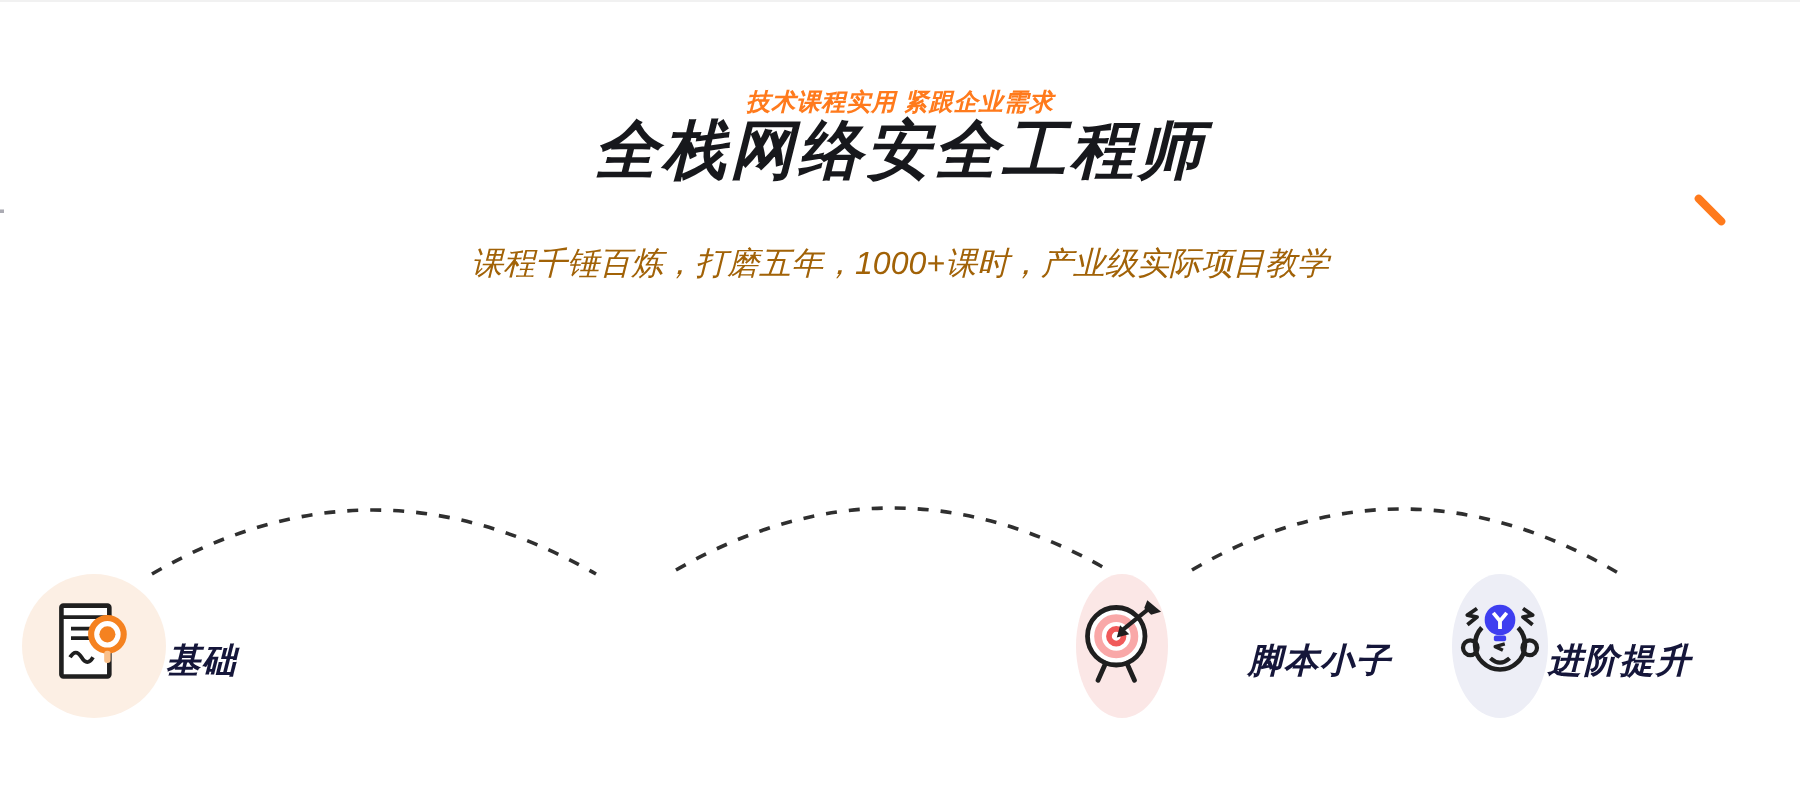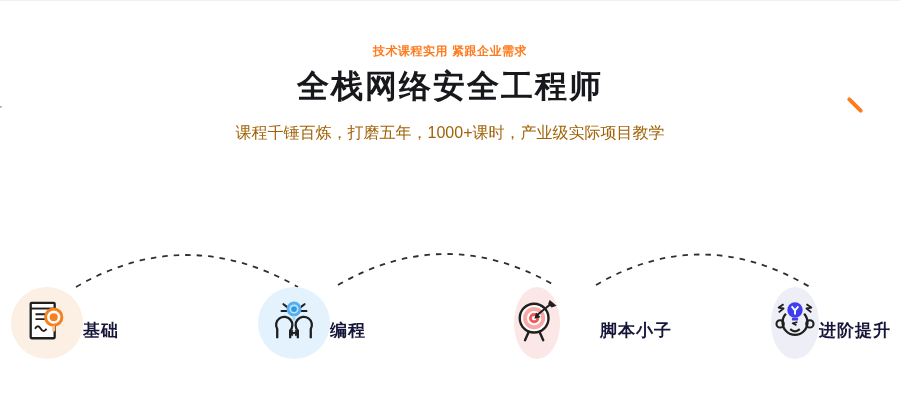--- a/index.html
+++ b/index.html
@@ -1,27 +1,27 @@
 <!DOCTYPE html>
 <html><head>
 <meta charset="utf-8">
 <style>
   * { margin:0; padding:0; box-sizing:border-box; }
   body { background:#fff; font-family:"Liberation Sans", sans-serif; }
   .canvas {
     position:relative; width:900px; height:382px; background:#ffffff;
-    overflow:hidden; border-top:1px solid #f1f1f1;
+    overflow:hidden; border-top:1px solid #f1f1f1;font-style:italic;
   }
   .eyebrow {
     position:absolute; top:42px; left:0; width:100%;
     text-align:center; font-size:12px; font-weight:bold;
     color:#FF7A1C; letter-spacing:0.5px;
   }
   .hero-title {
-    position:absolute; top:64px; left:0; width:100%;
+    position:absolute; top:53px; left:0; width:100%;
     text-align:center; font-size:32px; font-weight:bold;
     color:#17181C; letter-spacing:2px;
   }
   .hero-desc {
     position:absolute; top:118px; left:0; width:100%;
     text-align:center; font-size:16px; line-height:27px; color:#a16207;
   }
   .decor-dash {
     position:absolute; left:853px; top:94px; width:4px; height:20px;
     background:#FF7A1C; border-radius:2px; transform:rotate(-45deg);
@@ -34,22 +34,22 @@
   .stage {
     position:absolute; top:286px; width:120px;
     display:flex; flex-direction:row; align-items:center;
   }
   .stage-circle {
     width:72px; height:72px; border-radius:50%;
     display:flex; align-items:center; justify-content:center;
   }
   .stage-0 { left:11px; }  .stage-0 .stage-circle { background:#FCEFE4; }
   .stage-1 { left:258px; } .stage-1 .stage-circle { background:#E4F2FD; }
-  .stage-2 { left:514px;gap:40px; } .stage-2 .stage-circle { background:#FBE7E6; }
-  .stage-3 { left:771px; } .stage-3 .stage-circle { background:#EDEEF6; }
+  .stage-2 { left:538px;gap:40px; } .stage-2 .stage-circle { background:#FBE7E6; }
+  .stage-3 { left:726px; } .stage-3 .stage-circle { background:#EDEEF6; }
   .stage-label {
     margin-top:15px; font-size:17px; font-weight:bold; color:#15163A;
     letter-spacing:1px; white-space:nowrap;
   }
 </style>
 </head>
 <body>
 
 <div class="canvas">
 
@@ -80,37 +80,20 @@
           <path d="M11.5 32 q3 -5 6 0 t6 0" stroke="#1F1F1F" stroke-width="2"></path>
           <circle cx="31" cy="20" r="8.5" fill="#fff" stroke="#F58220" stroke-width="3.2"></circle>
           <circle cx="31" cy="20" r="4.2" fill="#F58220"></circle>
           <rect x="29.3" y="28.6" width="3.4" height="6.4" rx="1.6" fill="#FAC08A"></rect>
         </svg>
       </span>
     </div>
     <div class="stage-label">基础</div>
   </div>
 
-  <div class="stage stage-1">
-    <div class="stage-circle">
-      <span>
-        <svg width="46" height="46" viewBox="0 0 48 48" fill="none">
-          <path d="M13 6.5 L17 9.5 M11 13.5 H16 M35 6.5 L31 9.5 M37 13.5 H32" stroke="#1F1F1F" stroke-width="2.2" stroke-linecap="round"></path>
-          <circle cx="24" cy="11.5" r="6.3" fill="#BEE3FB" stroke="#54AEF0" stroke-width="3"></circle>
-          <circle cx="24" cy="11.5" r="3" fill="#2B9BE8"></circle>
-          <rect x="22.6" y="18.6" width="2.8" height="5" rx="1.3" fill="#A6D7F8"></rect>
-          <path d="M6.5 42 V32.5 A8.5 8.5 0 1 1 20 34 V42" stroke="#1F1F1F" stroke-width="2.4"></path>
-          <path d="M41.5 42 V32.5 A8.5 8.5 0 1 0 28 34 V42" stroke="#1F1F1F" stroke-width="2.4"></path>
-          <path d="M20.8 36.5 h6.4" stroke="#1F1F1F" stroke-width="2"></path>
-          <path d="M22.8 33.8 l-3 2.7 3 2.7 M25.2 33.8 l3 2.7 -3 2.7" stroke="#1F1F1F" stroke-width="2" stroke-linejoin="round"></path>
-        </svg>
-      </span>
-    </div>
-    <div class="stage-label">编程</div>
-  </div>
 
   <div class="stage stage-2">
     <div class="stage-circle">
       <span>
         <svg width="46" height="46" viewBox="0 0 48 48" fill="none">
           <circle cx="21" cy="21" r="15" fill="#fff" stroke="#1F1F1F" stroke-width="2.5"></circle>
           <circle cx="21" cy="21" r="9.5" stroke="#F9A8A8" stroke-width="4"></circle>
           <circle cx="21" cy="21" r="3.8" stroke="#F05A5A" stroke-width="3"></circle>
           <path d="M24.5 17.5 L40 5" stroke="#1F1F1F" stroke-width="2.2"></path>
           <path d="M21.3 21.6 l6.5 -1.6 -4.8 -4.8 z" fill="#1F1F1F"></path>

